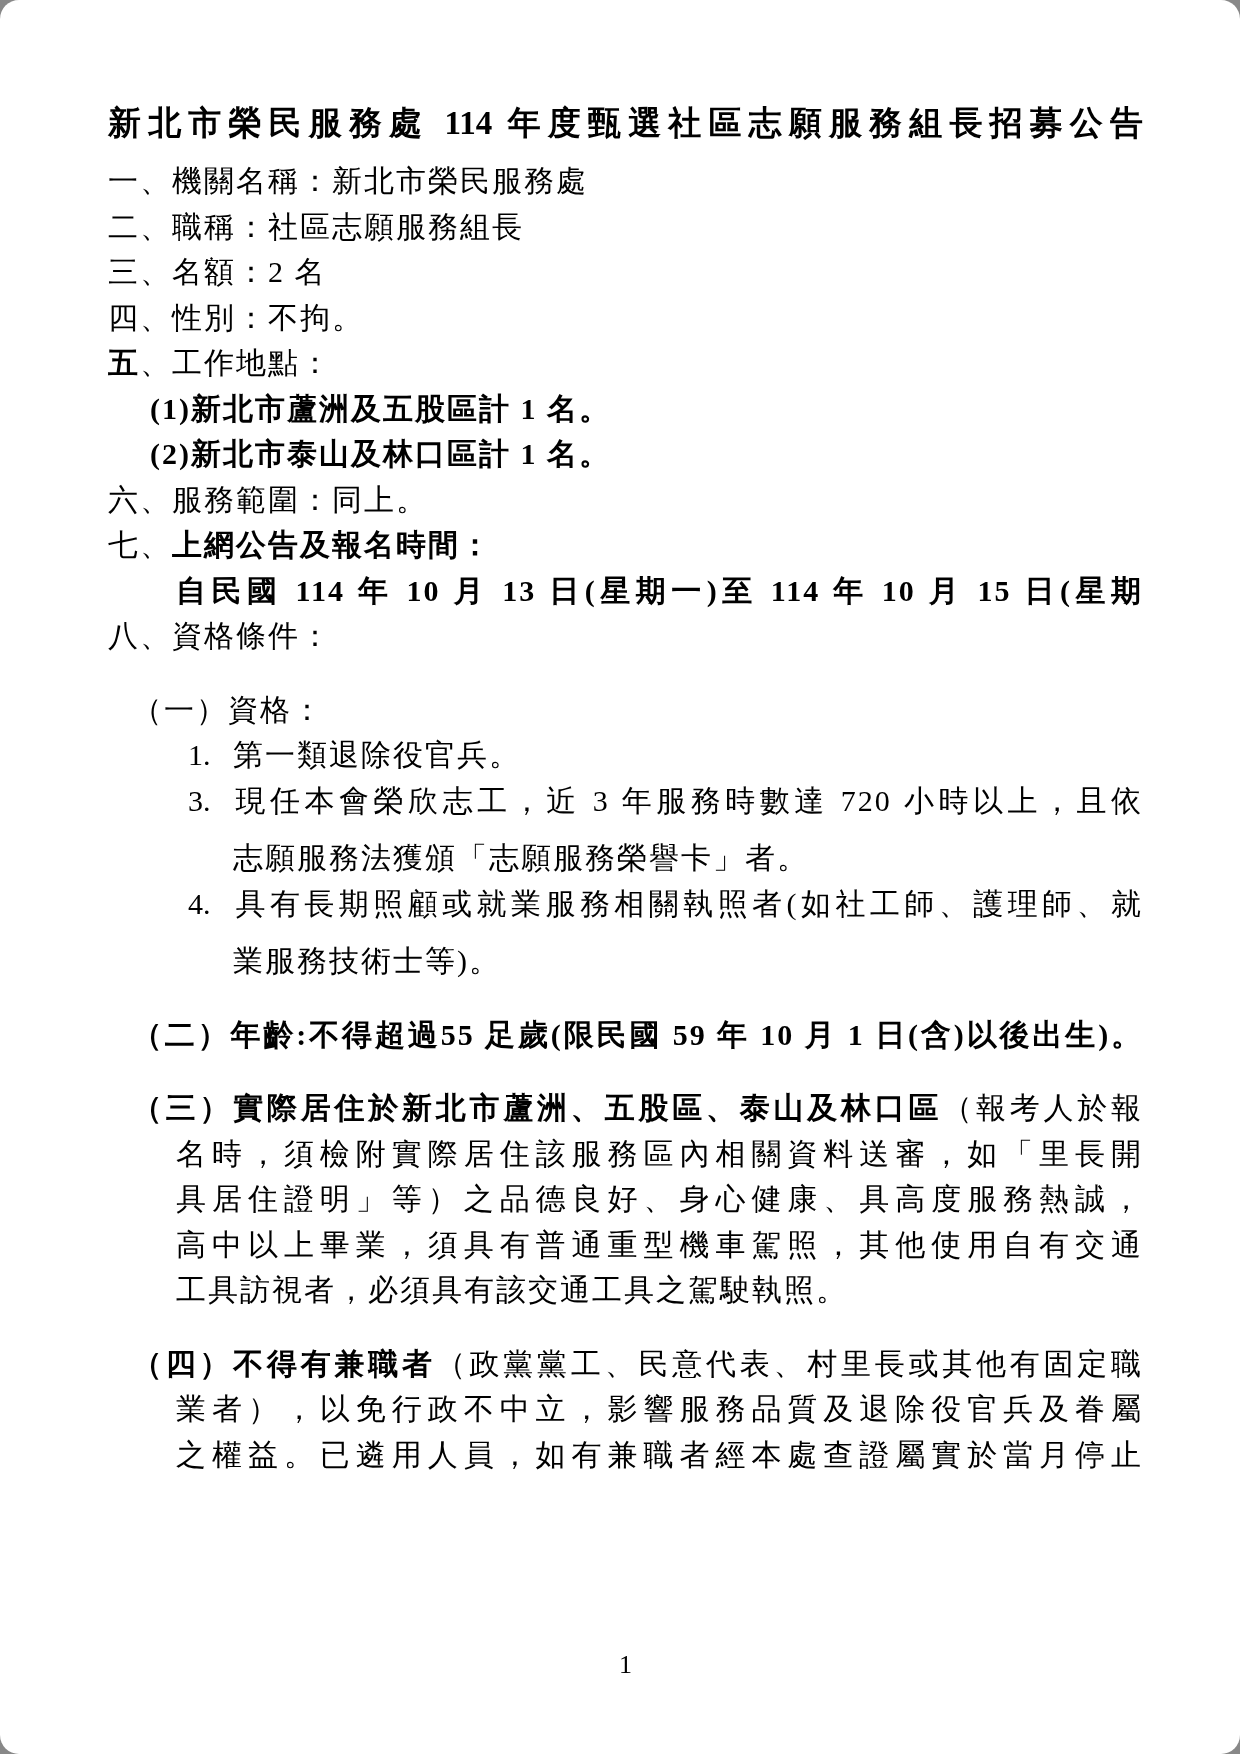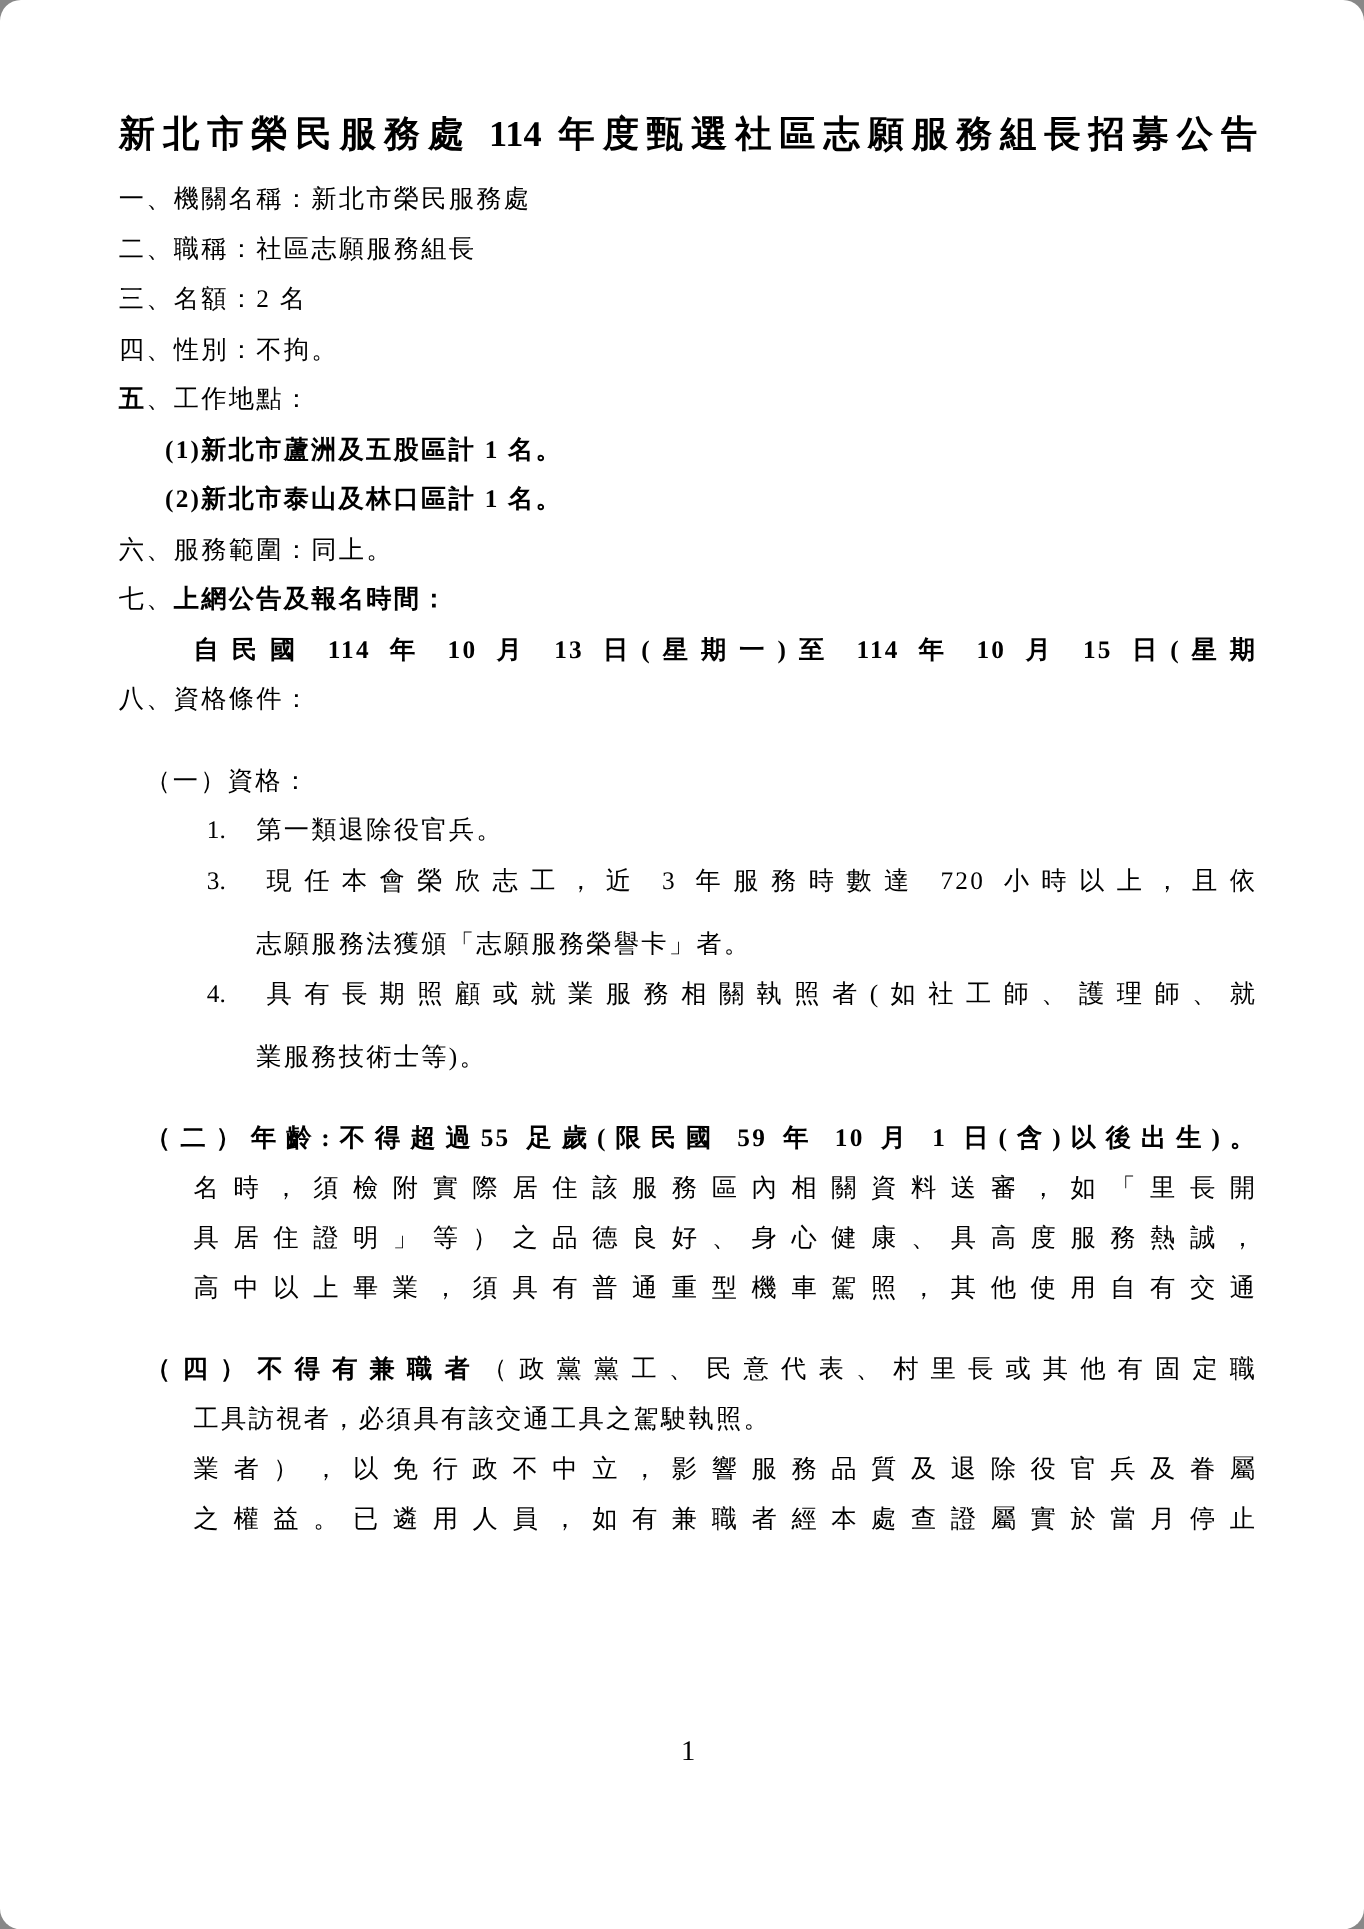--- a/index.html
+++ b/index.html
@@ -17,21 +17,21 @@
   .title {
     margin: 0 0 10px 0;
     font-size: 33px;
     font-weight: bold;
     line-height: 50px;
     text-align: justify;
     text-align-last: justify;
     white-space: normal;
   }
   .line {
-    font-size: 23px;
+    font-size: 30px;
     line-height: 45.5px;
     letter-spacing: 2px;
     white-space: pre-wrap;
   }
   .just { text-align: justify; text-align-last: justify; }
   .b { font-weight: bold; }
   .u { text-decoration-thickness: 3px; text-underline-offset: 8px; }
   .ind-loc  { padding-left: 42px; }   
   .ind-time { padding-left: 68px; }   
   .ind-q    { padding-left: 24px; margin-top: 28px; }   
@@ -85,30 +85,31 @@
   <div class="line ind-item just"><span class="inum">3.</span><span>現任本會榮欣志工，近 3 年服務時數達 720 小時以上，且依</span></div>
 
   <div class="line ind-itc"><span>志願服務法獲頒「志願服務榮譽卡」者。</span></div>
 
   <div class="line ind-item just"><span class="inum">4.</span><span>具有長期照顧或就業服務相關執照者(如社工師、護理師、就</span></div>
 
   <div class="line ind-itc"><span>業服務技術士等)。</span></div>
 
   <div class="line ind-q just"><span class="b">（二）</span><span class="b u">年齡:不得超過55 足歲</span><span class="b">(限民國 59 年 10 月 1 日(含)以後出生)。</span></div>
 
+  <div class="line ind-q just"><span class="b">（三）</span><span class="b u">實際居住於新北市蘆洲、五股區、泰山及林口區</span><span>（報考人於報</span></div>
 
   <div class="line ind-qc just"><span>名時，須檢附實際居住該服務區內相關資料送審，如「里長開</span></div>
 
   <div class="line ind-qc just"><span>具居住證明」等）之品德良好、身心健康、具高度服務熱誠，</span></div>
 
   <div class="line ind-qc just"><span>高中以上畢業，須具有普通重型機車駕照，其他使用自有交通</span></div>
 
+  <div class="line ind-qc"><span>工具訪視者，必須具有該交通工具之駕駛執照。</span></div>
+
   <div class="line ind-q just"><span class="b">（四）</span><span class="b u">不得有兼職者</span><span>（政黨黨工、民意代表、村里長或其他有固定職</span></div>
-
-  <div class="line ind-qc"><span>工具訪視者，必須具有該交通工具之駕駛執照。</span></div>
 
   <div class="line ind-qc just"><span>業者），以免行政不中立，影響服務品質及退除役官兵及眷屬</span></div>
 
   <div class="line ind-qc just"><span>之權益。已遴用人員，如有兼職者經本處查證屬實於當月停止</span></div>
 
 
   <div class="footer">1</div>
 
 </div>
 

